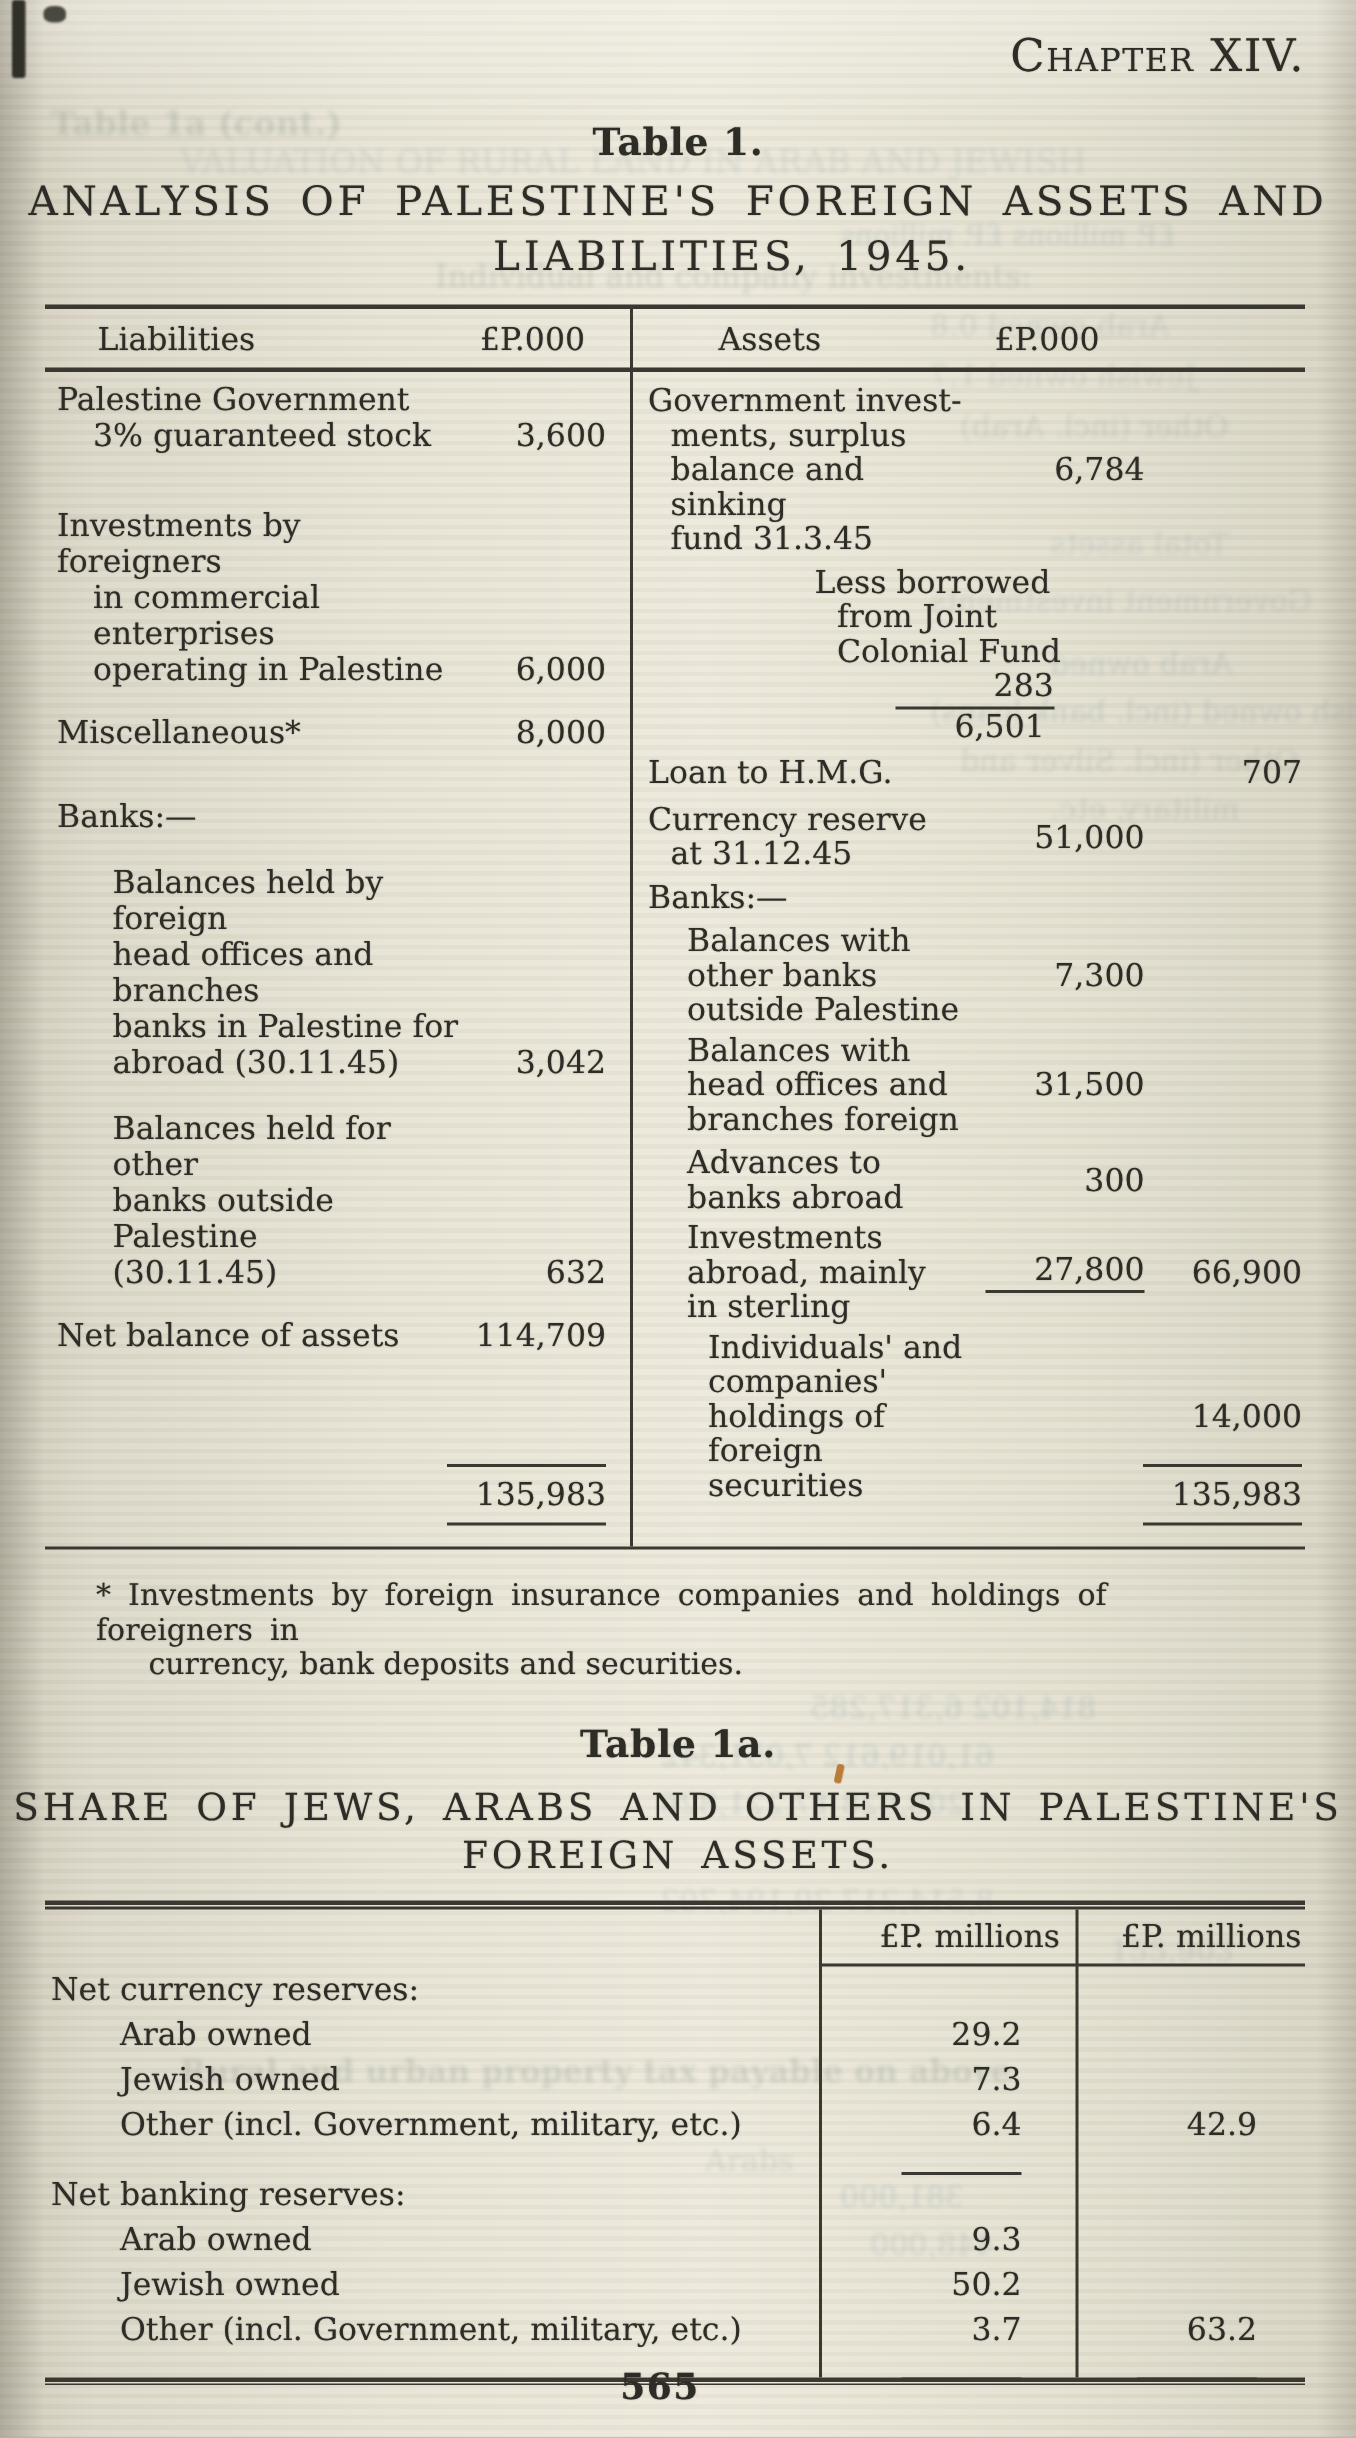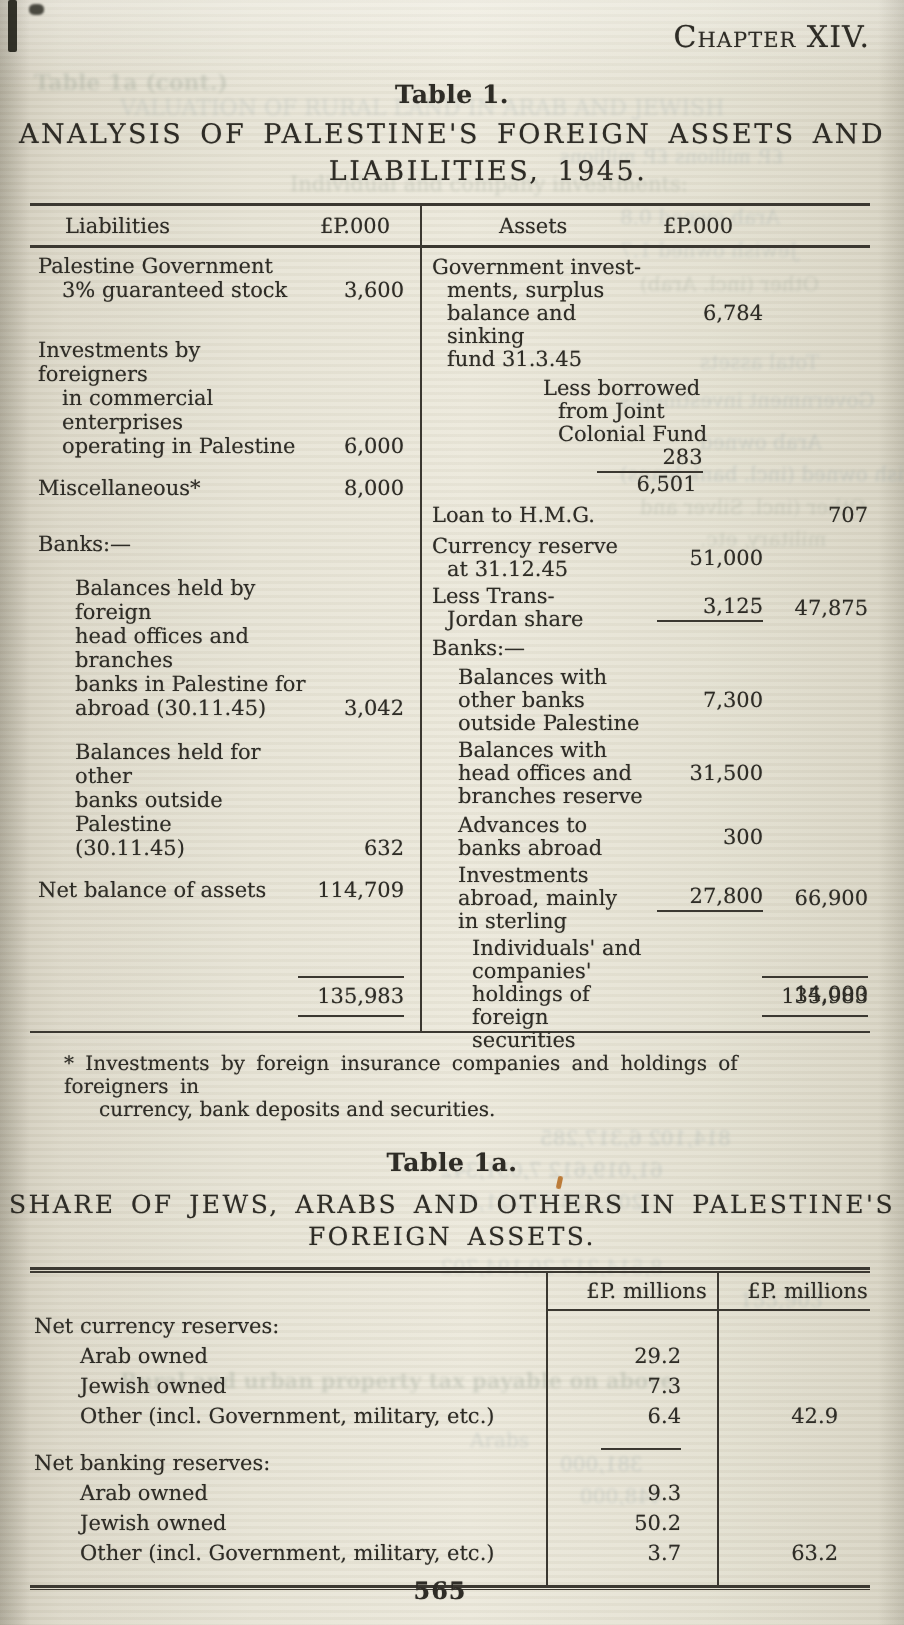--- a/index.html
+++ b/index.html
@@ -46,21 +46,21 @@
   
   .t1{
     position:absolute;left:30px;top:203px;width:840px;height:830px;
     border-top:3px solid var(--rule);
     border-bottom:2px solid var(--rule);
     font-size:21px;
   }
   .t1::before{content:"";position:absolute;left:390px;top:0;bottom:0;width:2px;background:var(--rule);}
   .t1-head{display:flex;height:42px;align-items:center;border-bottom:3px solid var(--rule);}
   .t1h-left{width:390px;display:flex;justify-content:space-between;padding:0 30px 0 35px;}
-  .t1h-right{width:450px;display:flex;justify-content:space-between;padding:0 137px 0 79px;}
+  .t1h-right{width:450px;display:flex;justify-content:space-between;padding:0 137px 0 59px;}
   .t1-body{display:flex;align-items:flex-start;}
   .t1-col-l{width:390px;line-height:24px;padding-right:16px;}
   .t1-col-r{width:450px;line-height:23px;}
   .l-row{display:flex;align-items:flex-end;}
   .l-lab{flex:1;}
   .l-val{width:96px;text-align:right;}
   .ind-first{padding-left:8px;}
   .ind-cont{padding-left:32px;}
   .ind-sub{padding-left:45px;}
   .r-row{display:flex;align-items:center;}
@@ -235,49 +235,41 @@
             <div class="r-v2">707</div>
           </div>
           <div class="r-row" style="margin-top: 8px;">
             <div class="r-lab">
               <div class="r-first">Currency reserve</div>
               <div class="r-cont">at 31.12.45</div>
             </div>
             <div class="r-v1">51,000</div>
             <div class="r-v2"></div>
           </div>
-          <div class="r-row" style="margin-top: 4px;">
-            <div class="r-lab">
-              <div class="r-first">Less Trans-</div>
-              <div class="r-cont">Jordan share</div>
-            </div>
-            <div class="r-v1"><span class="uline">3,125</span></div>
-            <div class="r-v2">47,875</div>
-          </div>
           <div class="r-row" style="margin-top: 6px;">
             <div class="r-lab">
               <div class="r-first">Banks:—</div>
             </div>
             <div class="r-v1"></div>
             <div class="r-v2"></div>
           </div>
           <div class="r-row" style="margin-top: 6px;">
             <div class="r-lab">
               <div class="r-sub">Balances with</div>
               <div class="r-sub">other banks</div>
               <div class="r-sub">outside Palestine</div>
             </div>
             <div class="r-v1">7,300</div>
             <div class="r-v2"></div>
           </div>
           <div class="r-row" style="margin-top: 4px;">
             <div class="r-lab">
               <div class="r-sub">Balances with</div>
               <div class="r-sub">head offices and</div>
-              <div class="r-sub">branches reserve</div>
+              <div class="r-sub">branches foreign</div>
             </div>
             <div class="r-v1">31,500</div>
             <div class="r-v2"></div>
           </div>
           <div class="r-row" style="margin-top: 6px;">
             <div class="r-lab">
               <div class="r-sub">Advances to</div>
               <div class="r-sub">banks abroad</div>
             </div>
             <div class="r-v1">300</div>

